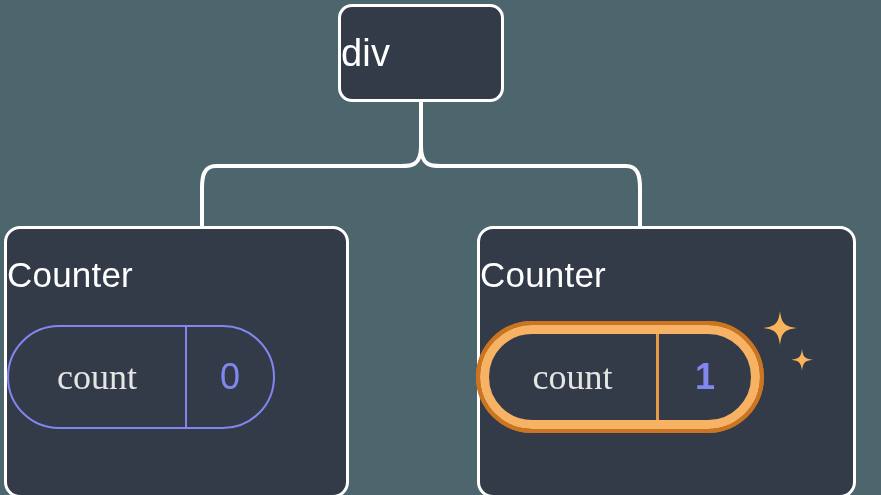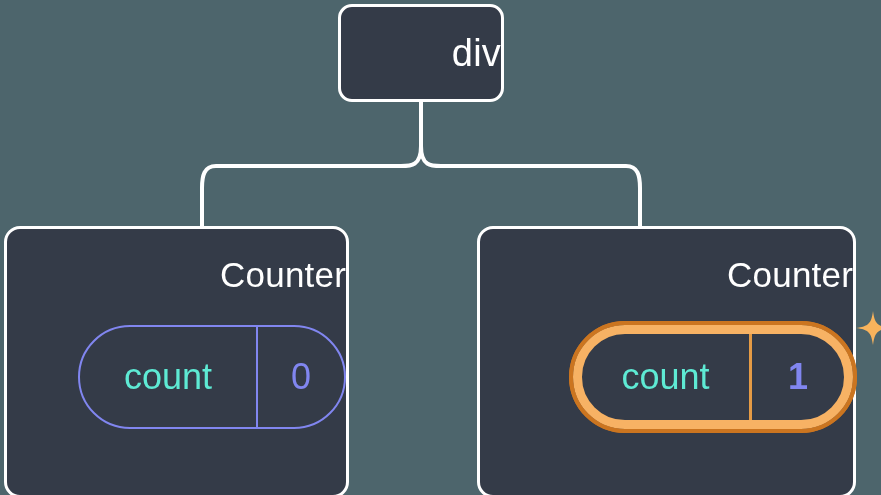--- a/index.html
+++ b/index.html
@@ -28,21 +28,21 @@
 
   
   .node {
     position: absolute;
     box-sizing: border-box;
     background: #343b48;
     border: 3px solid #ffffff;
     border-radius: 16px;
     display: flex;
     flex-direction: column;
-    align-items: flex-end;
+    align-items: flex-start;
   }
   .node.root {
     left: 338px;
     top: 4px;
     width: 166px;
     height: 98px;
     justify-content: center;
     border-radius: 14px;
   }
   .node.child {
@@ -100,23 +100,24 @@
     flex: 0 0 auto;
     padding: 0 0 0 0;
   }
   .cell-val {
     flex: 1 1 auto;
   }
   .pill-plain .cell-key { width: 178px; border-right: 2px solid #8186f0; }
   .pill-hl    .cell-key { width: 170px; border-right: 3px solid #e59b45; }
 
   .key-text {
-    color: #5eead4;
+    color: #e5e5e5;
     font-size: 36px;
     line-height: 1;
+    font-family: Liberation Serif, serif;
   }
   .val-text {
     color: #8186f0;
     font-size: 36px;
     line-height: 1;
   }
   .val-text.bold { font-weight: bold; }
 
   
   .sparkles {

